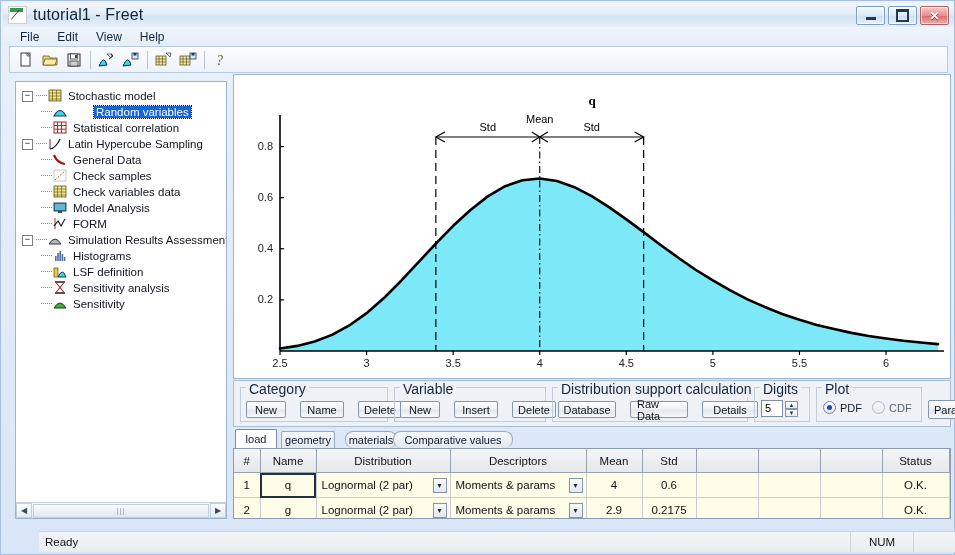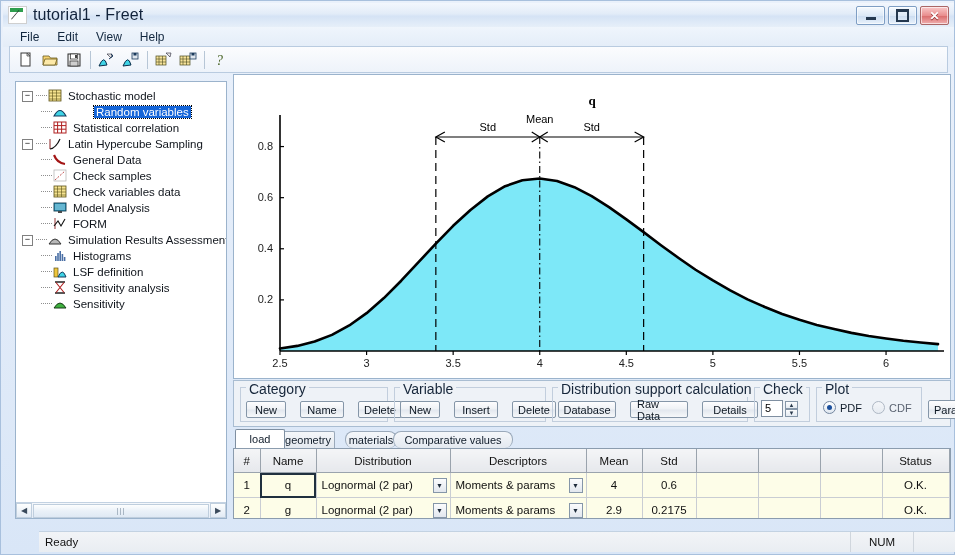--- a/index.html
+++ b/index.html
@@ -521,21 +521,21 @@
     <div class="gbox" style="left:318px;width:196px;">
       <div class="gbox-legend">Distribution support calculation</div>
       <div class="btnrow">
         <div class="btn" style="width:58px">Database</div>
         <div class="btn" style="width:58px">Raw Data</div>
         <div class="btn" style="width:56px">Details</div>
       </div>
     </div>
 
     <div class="gbox" style="left:520px;width:56px;">
-      <div class="gbox-legend">Check</div>
+      <div class="gbox-legend">Digits</div>
       <div class="spin-wrap">
         <div class="spin-input">5</div>
         <div class="spin-btns">
           <div class="spin-b">▲</div>
           <div class="spin-b">▼</div>
         </div>
       </div>
     </div>
 
     <div class="gbox" style="left:582px;width:106px;">
@@ -545,21 +545,21 @@
         <span class="rlabel">PDF</span>
         <span class="radio off"></span>
         <span class="rlabel dim">CDF</span>
       </div>
     </div>
 
     <div class="btn" style="position:absolute;left:694px;top:19px;width:46px;height:19px;justify-content:flex-start;padding-left:5px;">Param</div>
   </div>
 
   <div class="tabs">
-    <div class="tab active" style="left:2px;width:50px;">load</div>
+    <div class="tab active" style="left:2px;width:42px;">load</div>
     <div class="tab" style="left:48px;width:54px;">geometry</div>
     <div class="tab" style="left:112px;width:52px;border-radius:8px;">materials</div>
     <div class="tab" style="left:160px;width:120px;border-radius:8px;">Comparative values</div>
   </div>
 
   <div class="table-wrap">
     <table class="grid">
       <colgroup>
         <col style="width:26px">
           <col style="width:56px">

